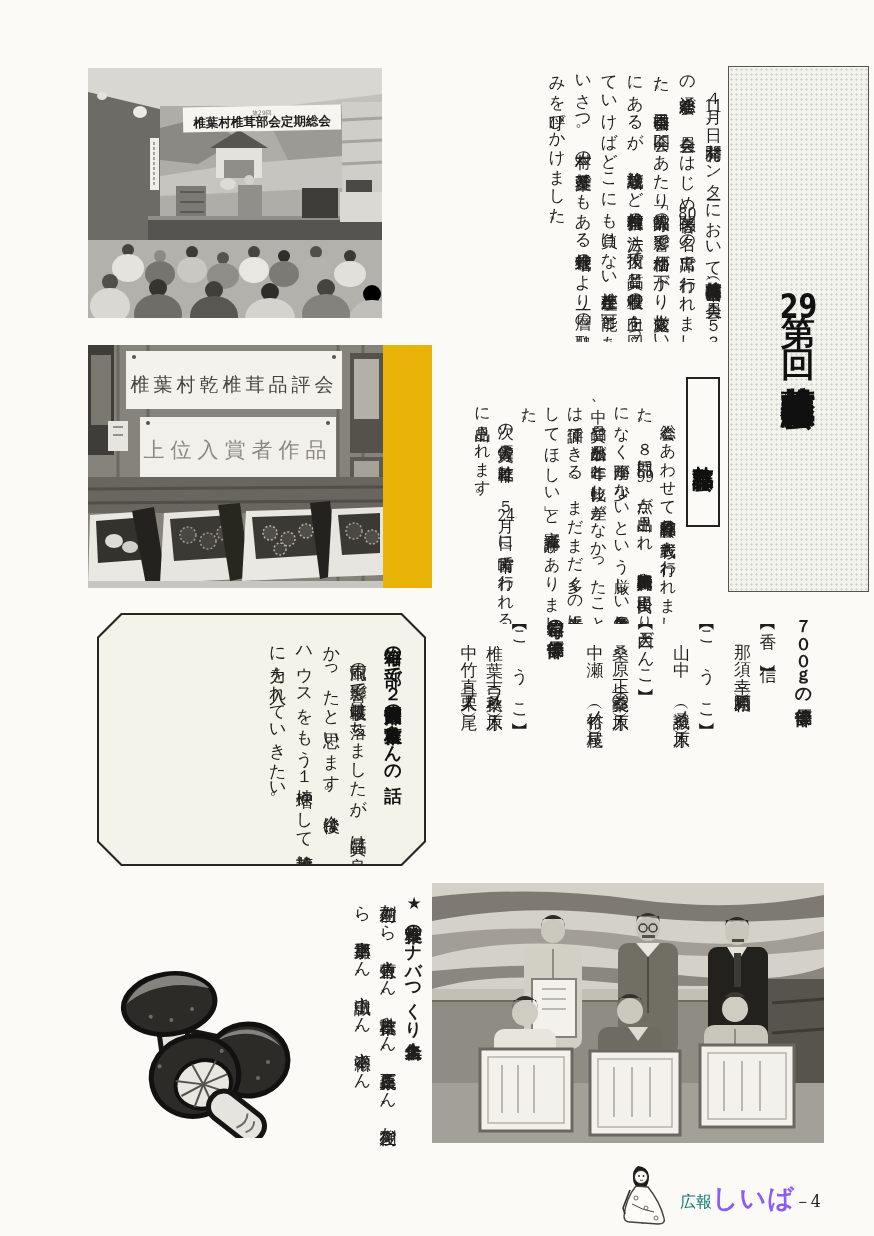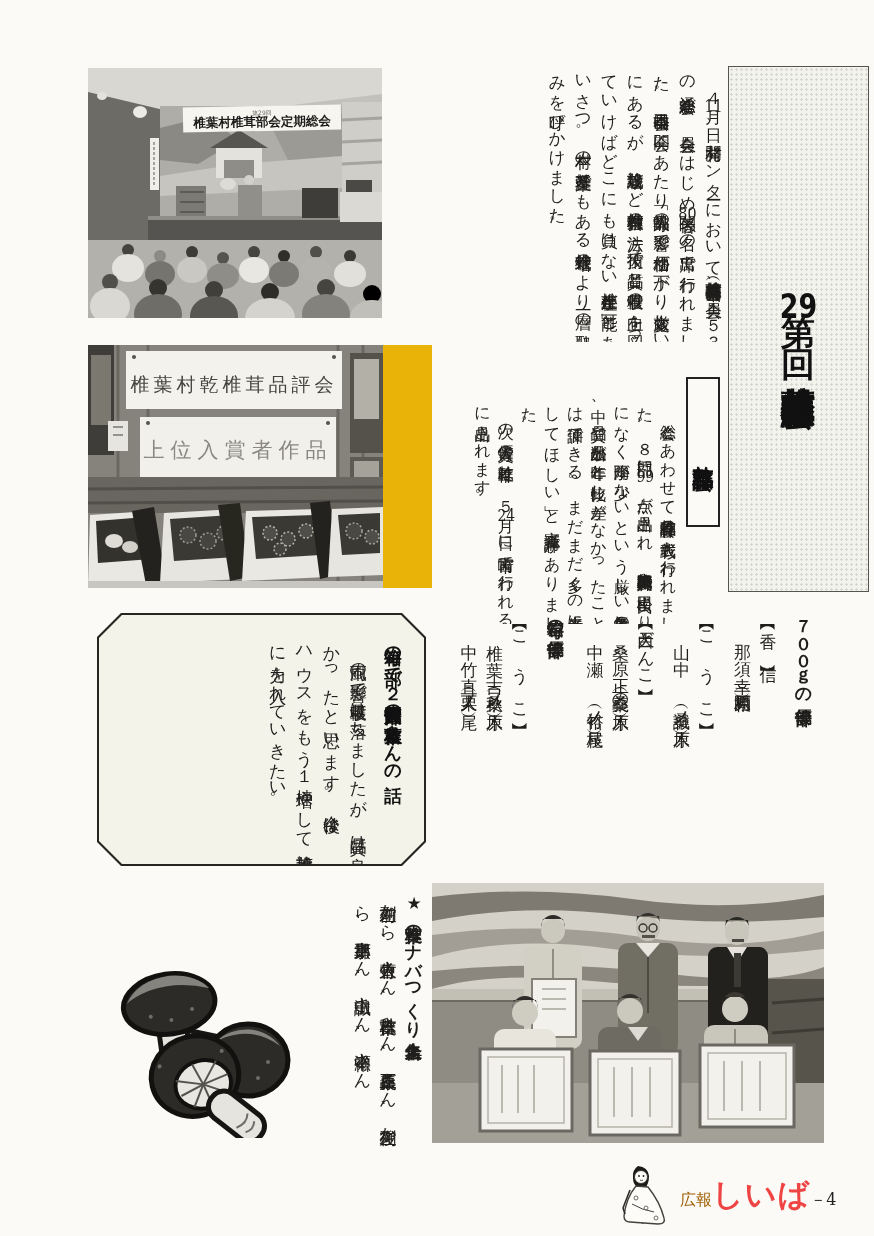--- a/index.html
+++ b/index.html
@@ -96,22 +96,22 @@
   .caption p{ margin:0; }
 
   .mushroom-illust{ position:absolute; left:112px; top:958px; width:180px; height:180px; }
 
   .footer{
     position:absolute; left:618px; top:1146px; width:250px; height:84px;
     display:flex; align-items:flex-end;
   }
   .footer .mascot{ width:52px; height:66px; margin-right:10px; margin-bottom:2px; }
   .footer .footer-text{ white-space:nowrap; padding-bottom:14px; }
-  .footer .f-small{ font-size:16px; color:#a16207; }
-  .footer .f-large{ font-size:31px; font-weight:700; color:#ef4444; letter-spacing:1px; }
+  .footer .f-small{ font-size:16px; color:#0f766e; }
+  .footer .f-large{ font-size:26px; font-weight:700; color:#8b5cf6; letter-spacing:1px; }
   .footer .f-page{ font-size:16px; color:#222; }
 </style>
 </head>
 <body>
 
 <div class="page">
 
   <div class="title-box">
     <div class="title-text vtext">第<span class="tcy">29</span>回　椎葉村椎茸部会通常総会</div>
   </div>

